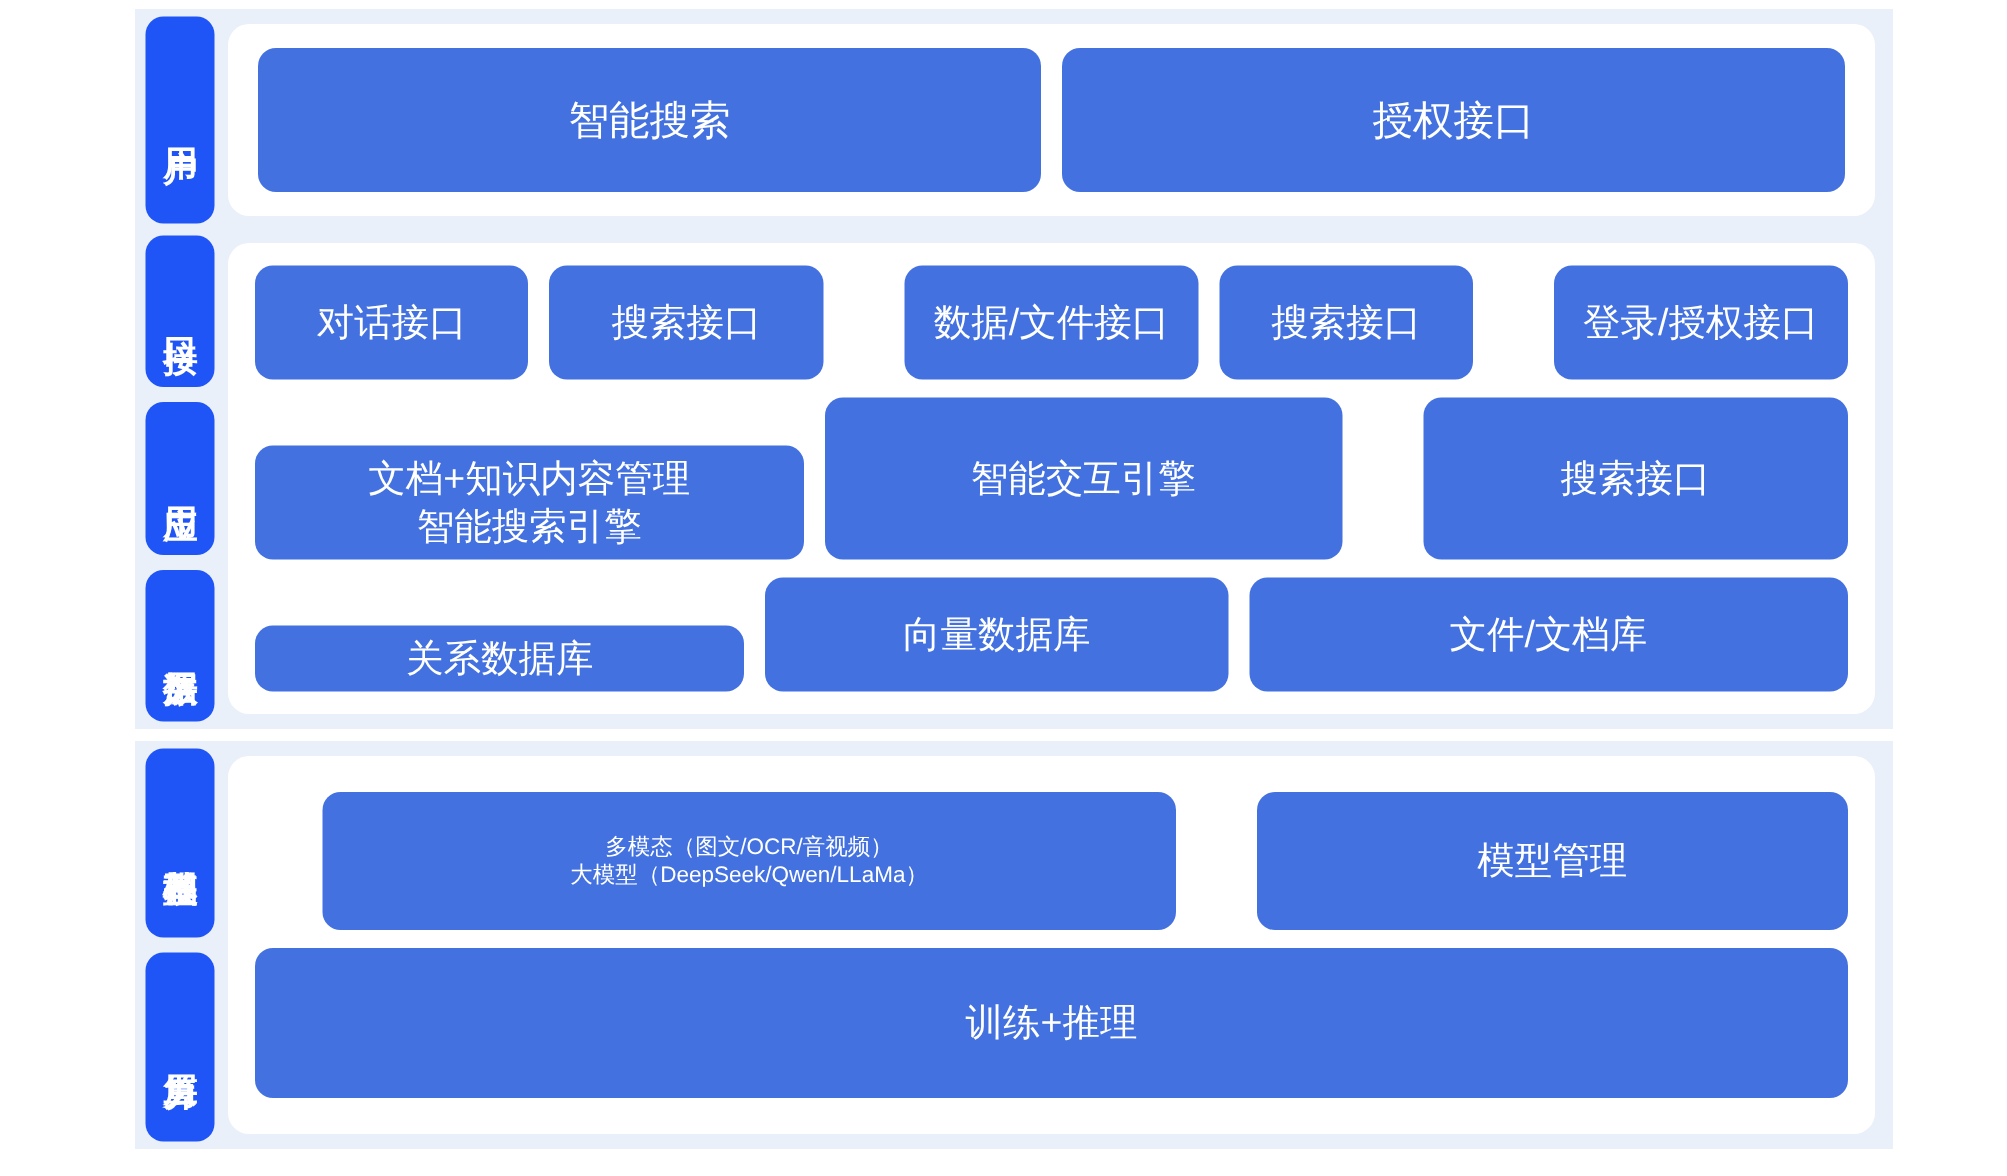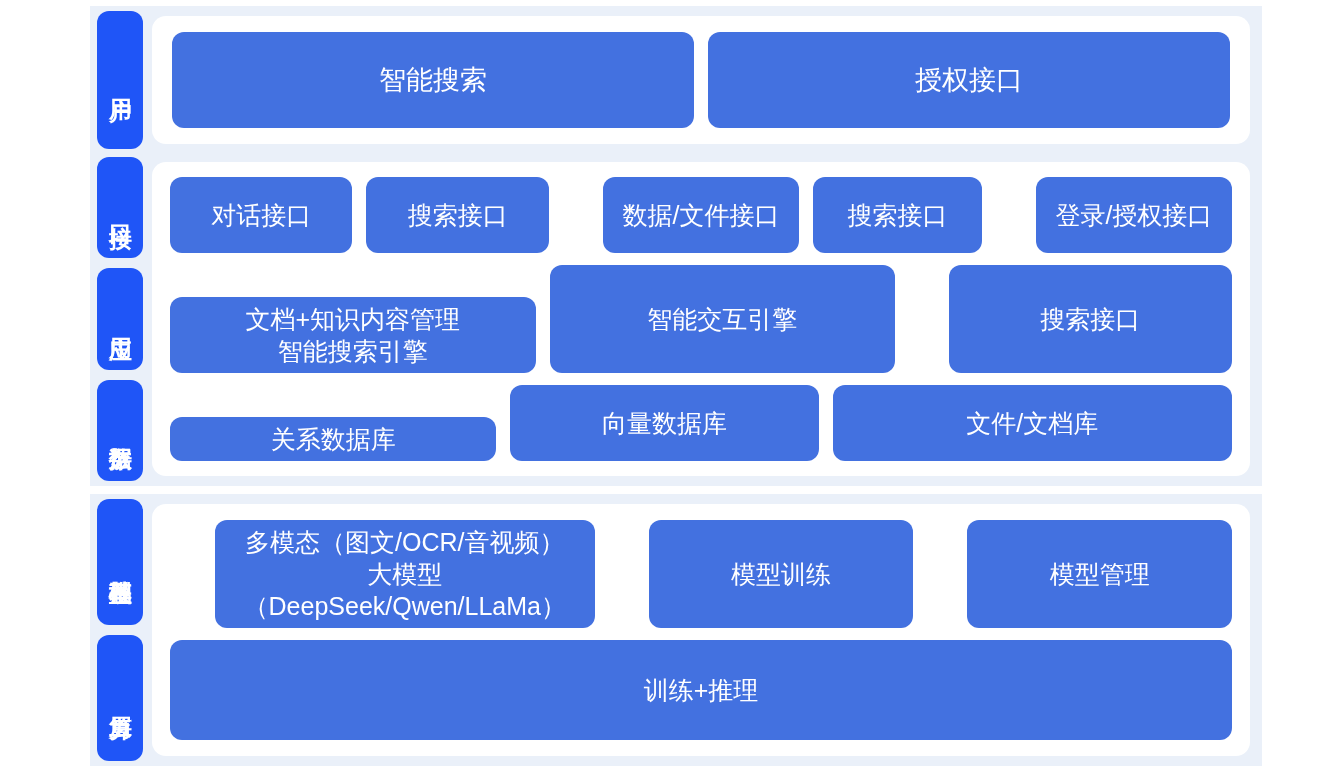--- a/index.html
+++ b/index.html
@@ -116,21 +116,21 @@
   .f19 { flex: 1.9 1 0; }
   .f21 { flex: 2.1 1 0; }
   .f23 { flex: 2.3 1 0; }
 
   .row-interface { flex: 0 0 76px; }
   .row-app       { flex: 0 0 96px; }
   .row-data      { flex: 0 0 76px; }
   .row-model     { flex: 0 0 92px; }
   .row-compute   { flex: 0 0 100px; }
 
-  .box-multimodal { font-size: 25px; margin-left: 45px; }
+  .box-multimodal { font-size: 15px; margin-left: 45px; }
 </style>
 </head>
 <body>
 
 <div id="arch">
 
   <div class="band band-user">
     <div class="rail">
       <div class="tab">用户</div>
     </div>
@@ -177,21 +177,20 @@
   <div class="band band-bottom">
     <div class="rail">
       <div class="tab">基础模型</div>
       <div class="tab">算力层</div>
     </div>
     <div class="panel">
 
       <div class="row row-model">
         <div class="box box-multimodal f19">多模态（图文/OCR/音视频）
 大模型（DeepSeek/Qwen/LLaMa）</div>
-        <div class="box f13">模型训练</div>
         <div class="box f13">模型管理</div>
       </div>
 
       <div class="row row-compute">
         <div class="box f19">训练+推理</div>
       </div>
 
     </div>
   </div>
 

